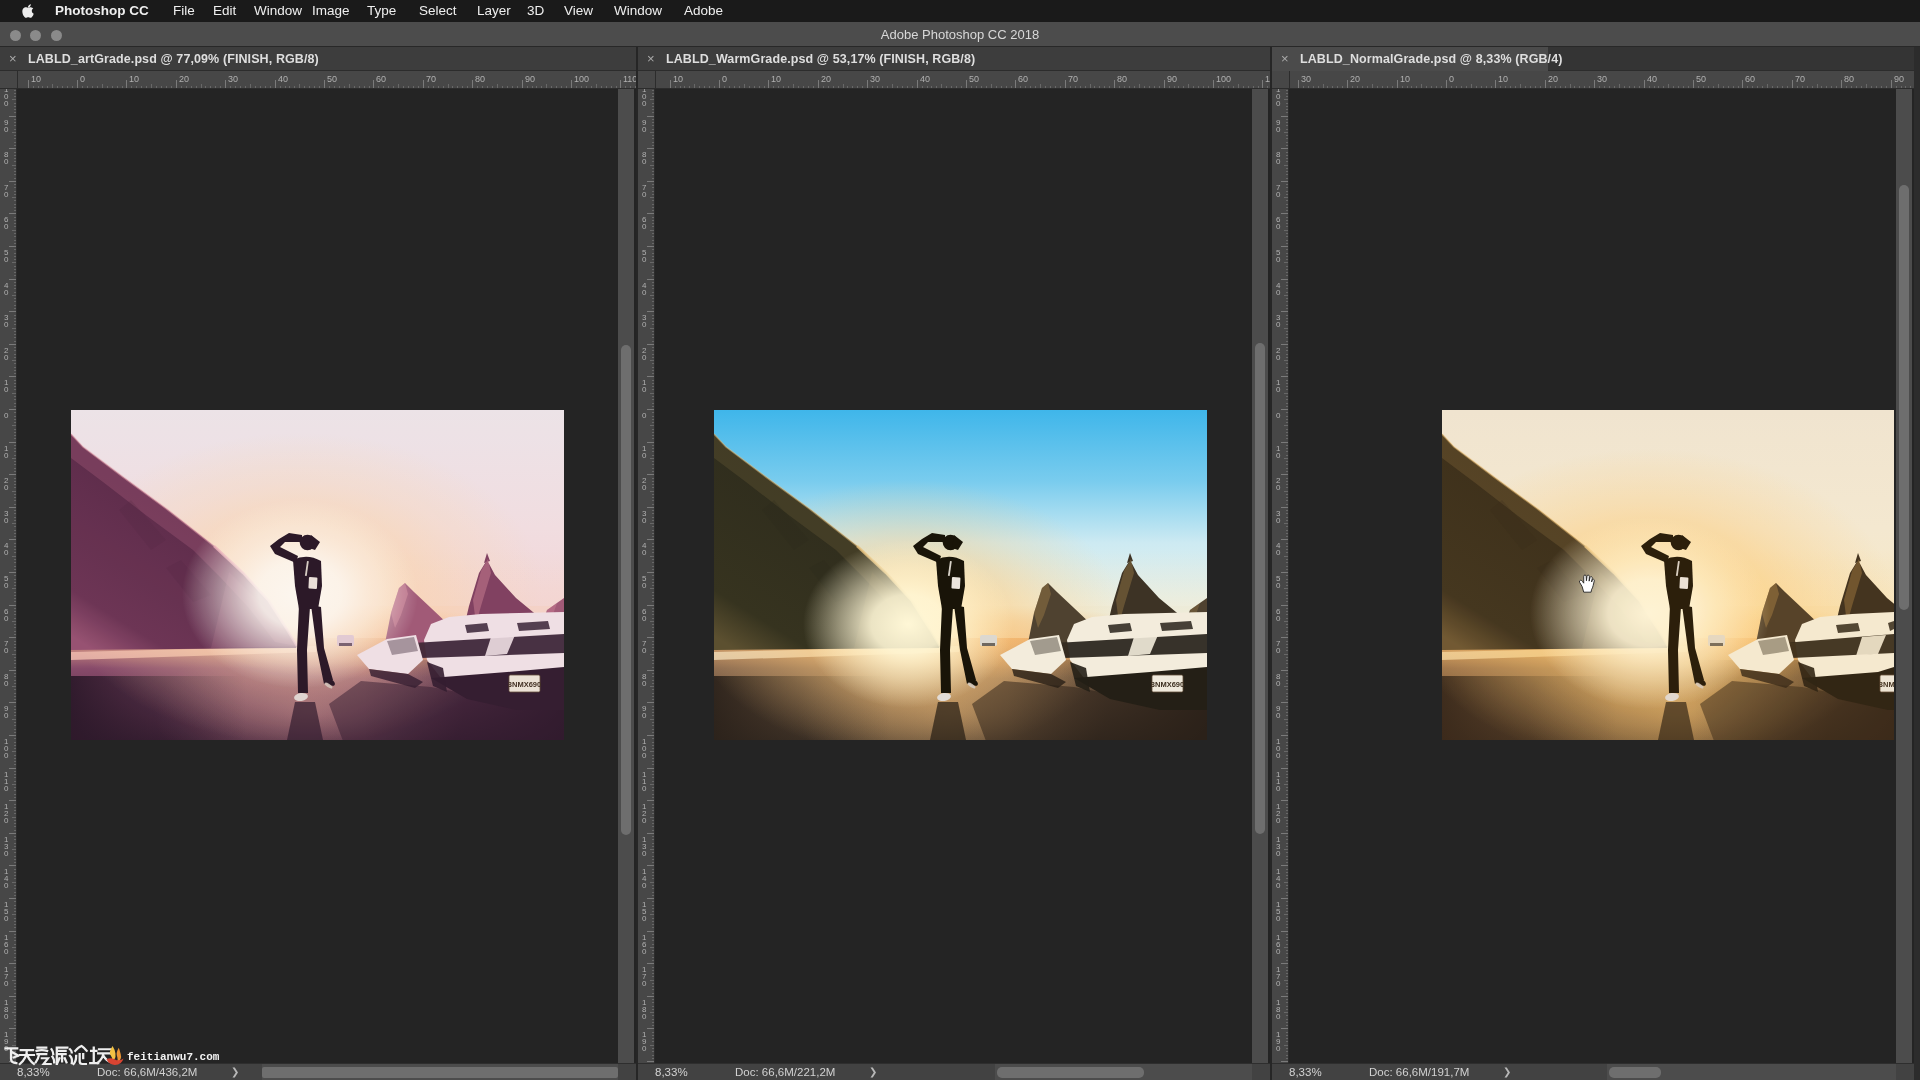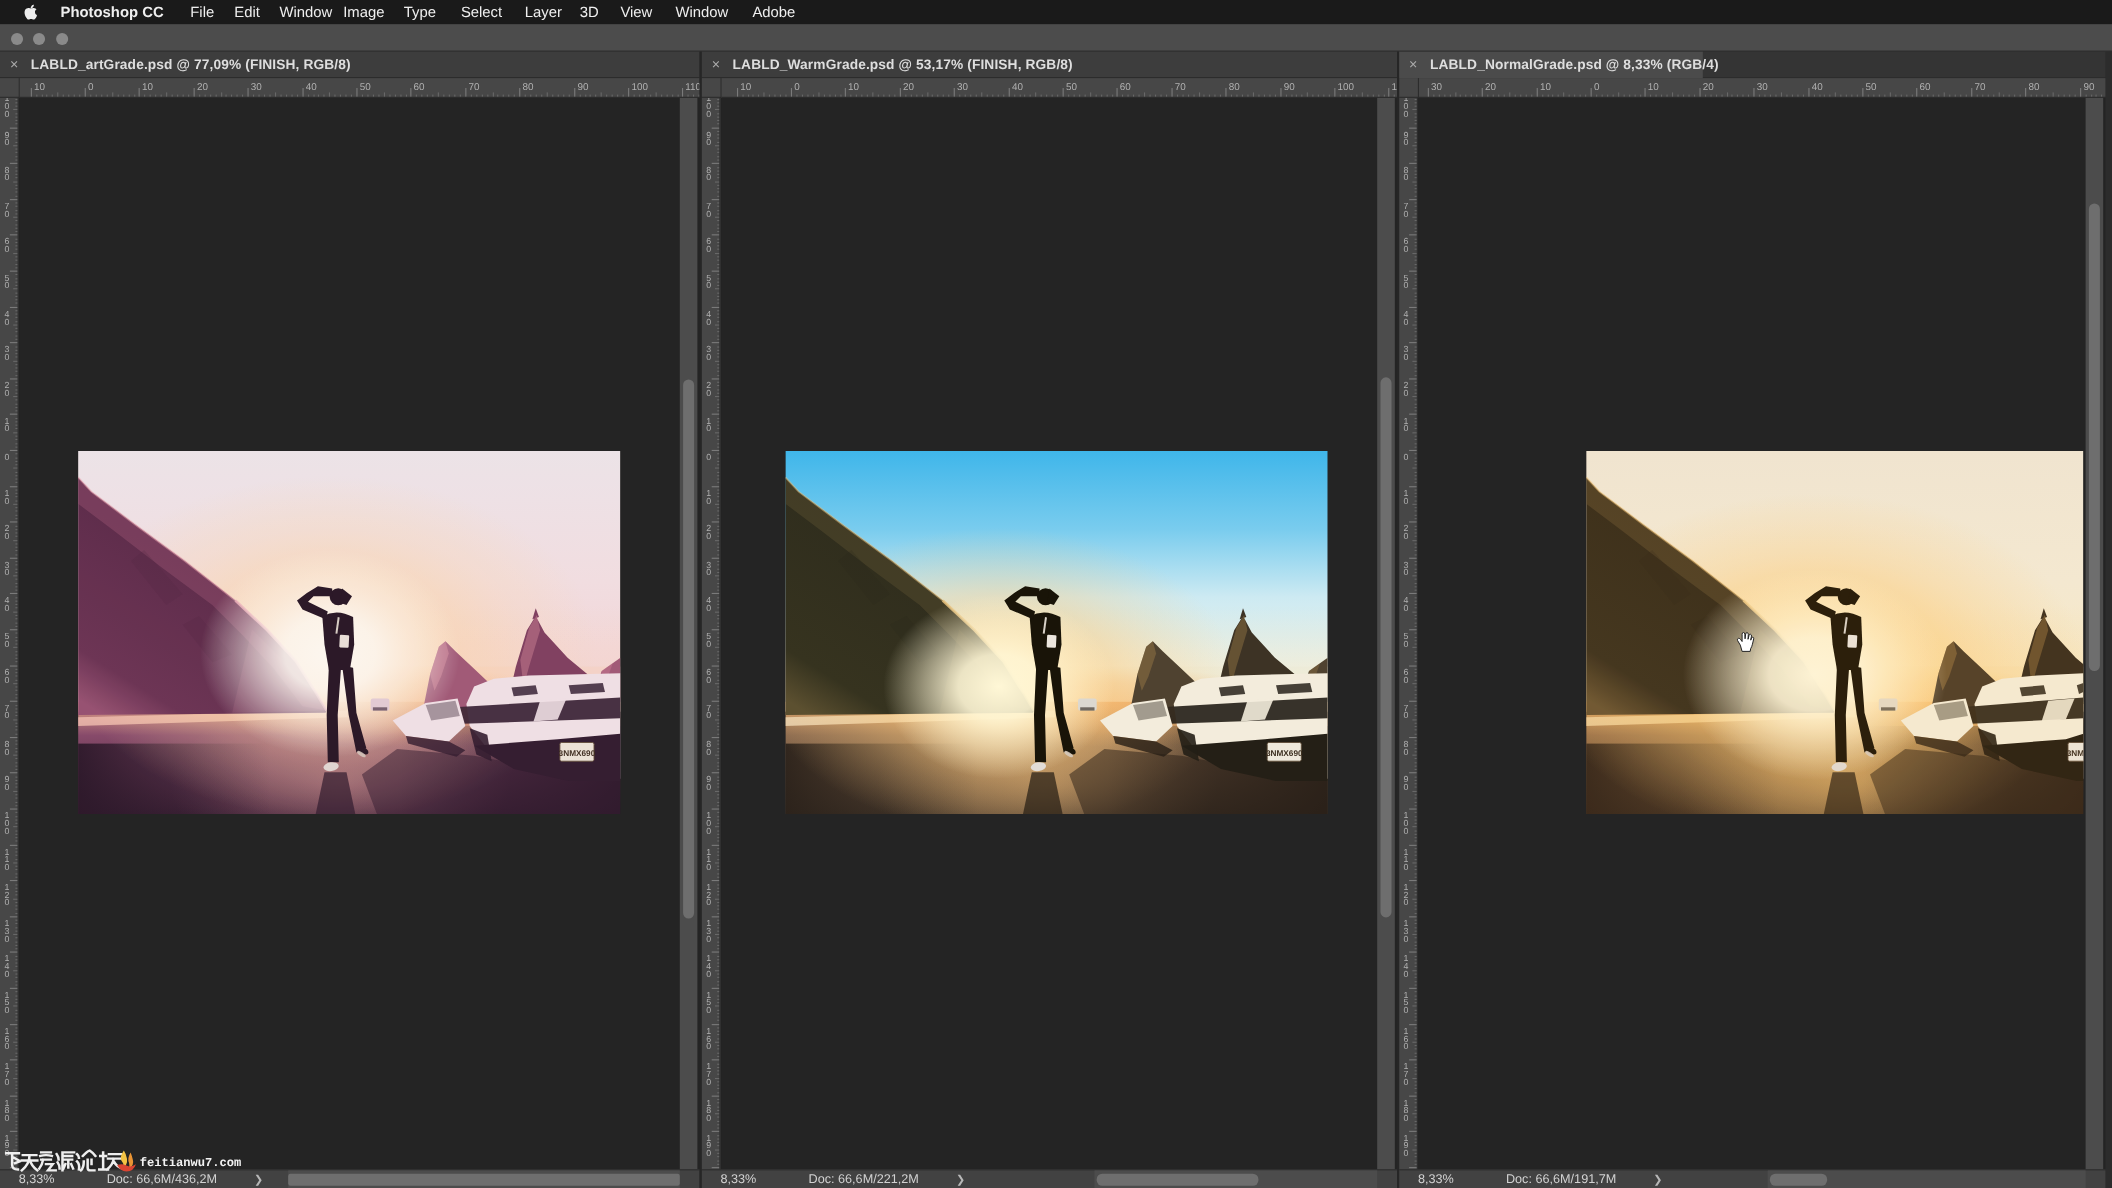--- a/index.html
+++ b/index.html
@@ -18,20 +18,21 @@
 <span class="abs" style="left:477px;top:3px;font-weight:normal">Layer</span>
 <span class="abs" style="left:527px;top:3px;font-weight:normal">3D</span>
 <span class="abs" style="left:564px;top:3px;font-weight:normal">View</span>
 <span class="abs" style="left:614px;top:3px;font-weight:normal">Window</span>
 <span class="abs" style="left:684px;top:3px;font-weight:normal">Adobe</span>
 </div>
 <div class="abs" style="left:0;top:22px;width:1920px;height:25px;background:#4c4c4c;border-bottom:1px solid #282828">
 <i class="abs" style="left:10px;top:8px;width:11px;height:11px;border-radius:50%;background:#8a8a8a"></i>
 <i class="abs" style="left:30px;top:8px;width:11px;height:11px;border-radius:50%;background:#8a8a8a"></i>
 <i class="abs" style="left:51px;top:8px;width:11px;height:11px;border-radius:50%;background:#8a8a8a"></i>
+<div style="text-align:center;font-size:13px;color:#d8d8d8;margin-top:5px">Adobe Photoshop CC 2018</div>
 </div>
 <div class="abs" style="left:0px;top:47px;width:636px;height:24px;background:#3d3d3d;border-bottom:1px solid #2c2c2c">
 <span class="abs" style="left:9px;top:4px;color:#ababab;font-size:13px">×</span>
 <span class="abs" style="left:28px;top:5px;color:#dedede;font-size:12.5px;font-weight:bold;white-space:nowrap;letter-spacing:0.1px">LABLD_artGrade.psd @ 77,09% (FINISH, RGB/8)</span>
 </div>
 <div class="abs" style="left:0px;top:71px;width:18px;height:18px;background:#474747;border-right:1px solid #2c2c2c;border-bottom:1px solid #2c2c2c"></div>
 <div style="position:absolute;left:18px;top:71px;width:618px;height:18px;background:#474747;border-bottom:1px solid #2c2c2c;overflow:hidden">
     <span style="position:absolute;left:13px;top:3px;font-size:9px;color:#b0b0b0">10</span>
     <i style="position:absolute;left:14.5px;bottom:0;width:1px;height:2.5px;background:#686868"></i>
     <i style="position:absolute;left:19.5px;bottom:0;width:1px;height:2.5px;background:#686868"></i>

